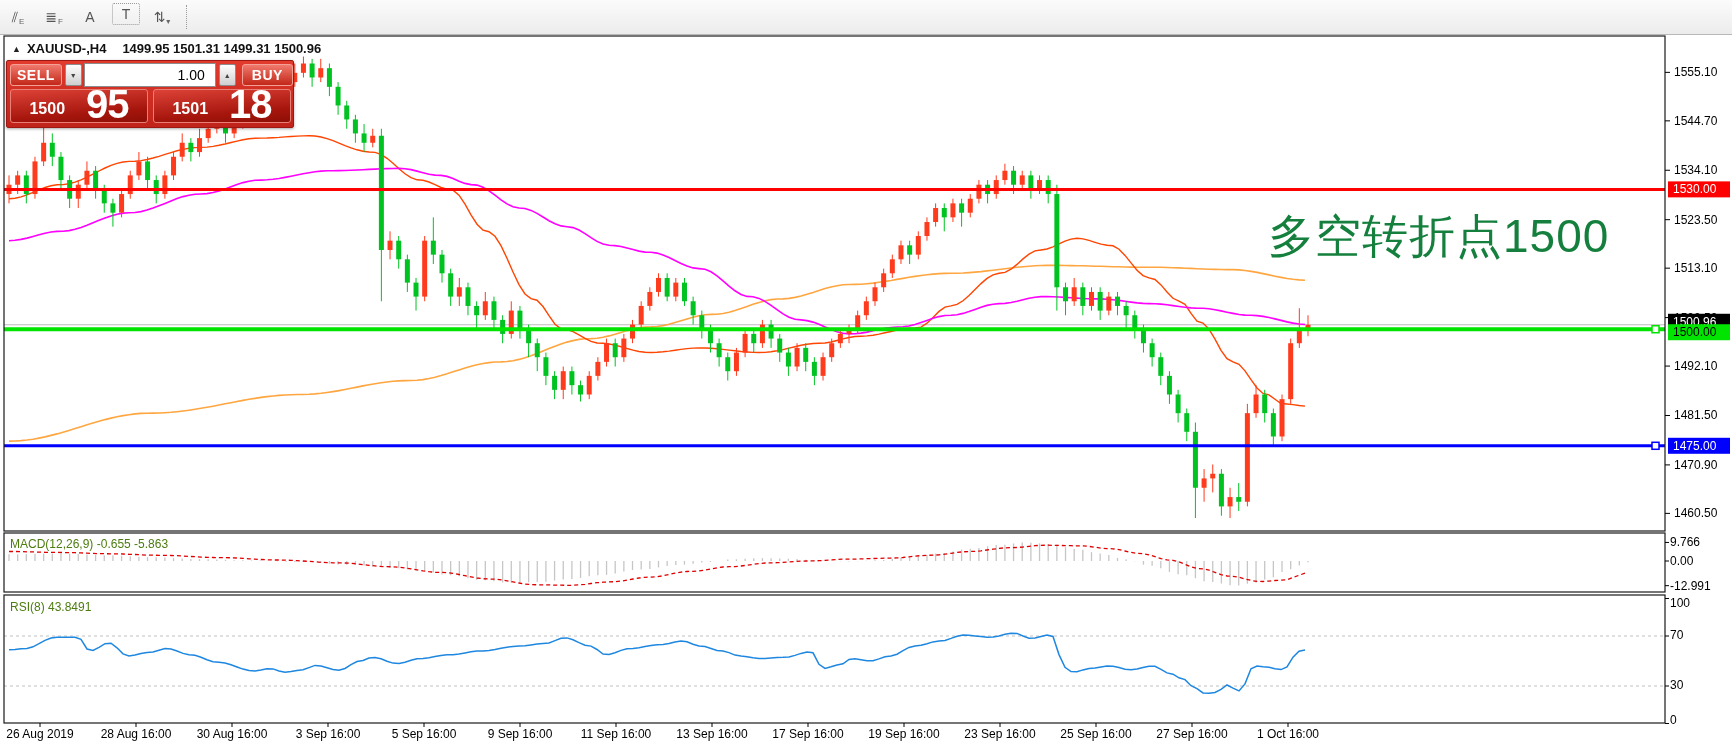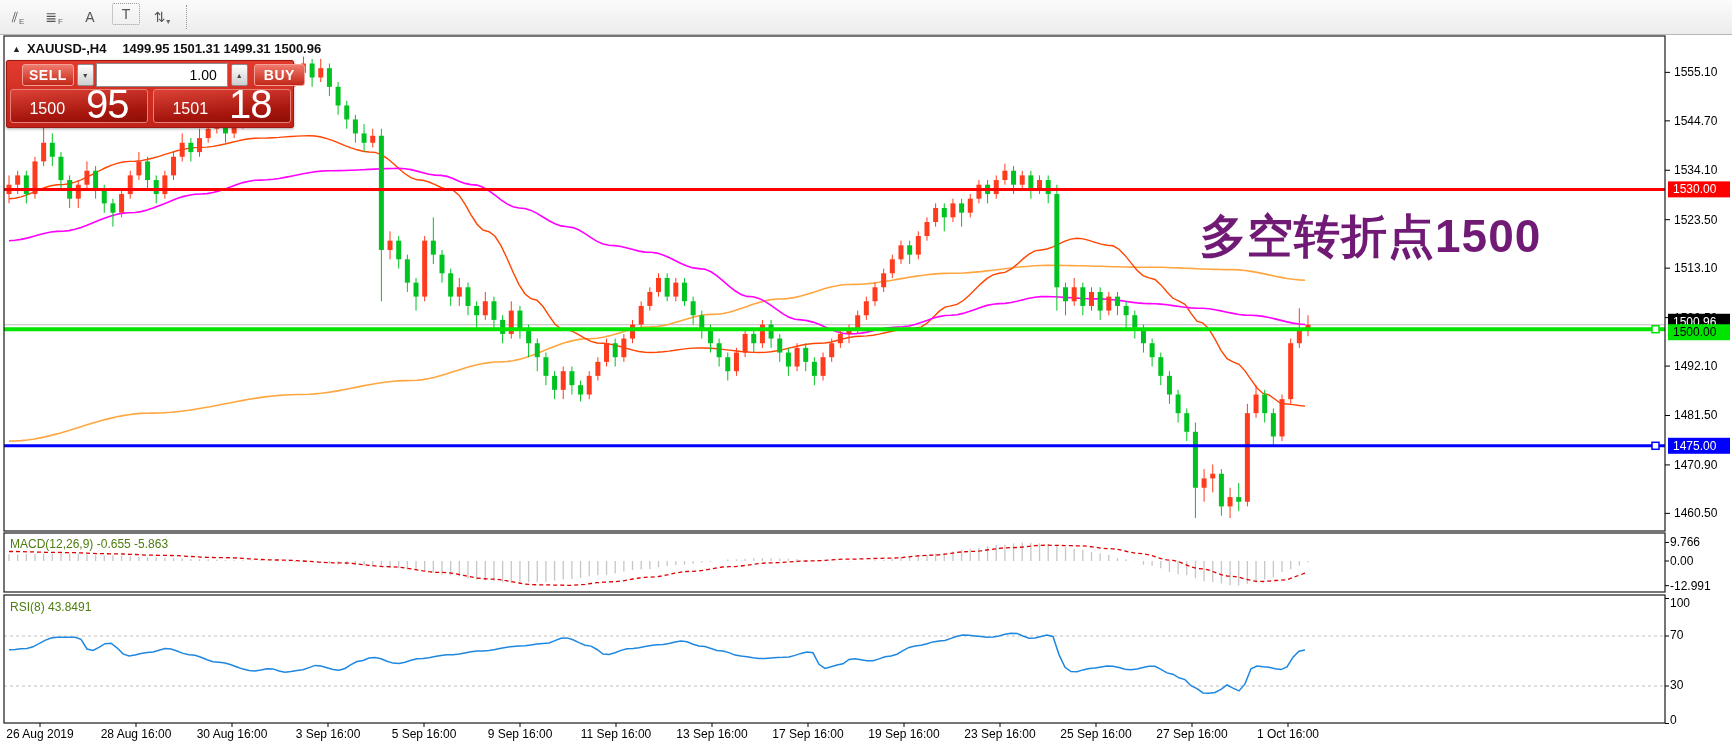--- a/index.html
+++ b/index.html
@@ -19,41 +19,41 @@
   .tfbtn.active{background:#f6f6f6;border:1px solid #8f8f8f;box-shadow:inset 0 0 2px #fff;}
   
   #gfx{position:absolute;left:0;top:0;z-index:1;}
   .hdr{position:absolute;left:12px;top:41px;z-index:3;font-size:13px;font-weight:700;color:#111;}
   .hdr .tri{font-size:9px;margin-right:6px;vertical-align:1px;color:#222;}
   .hdr .ohlc{font-weight:700;margin-left:16px;}
   
   .tpanel{position:absolute;left:6px;top:60px;width:286px;height:66px;z-index:4;
     background:linear-gradient(#e23b2e,#c0231a);border:1px solid #9d1812;border-radius:2px;
     box-shadow:0 1px 3px rgba(0,0,0,.35);padding:0;}
-  .trow1{position:absolute;left:0;top:2px;width:100%;height:24px;display:flex;align-items:center;margin-left:12px;}
+  .trow1{position:absolute;left:0;top:2px;width:100%;height:24px;display:flex;align-items:center;}
   .sellbtn,.buybtn{width:62px;height:22px;margin-left:3px;border:1px solid #f3a097;border-radius:3px;
     background:linear-gradient(#f07a6d,#c22718);color:#fff;font-size:14px;font-weight:700;
     display:flex;align-items:center;justify-content:center;letter-spacing:.5px;}
   .buybtn{margin-left:6px;width:68px;}
   .spin{width:17px;height:22px;margin-left:3px;border:1px solid #8c8c8c;border-radius:2px;
     background:linear-gradient(#fefefe,#cfcfcf);color:#444;font-size:7px;
     display:flex;align-items:center;justify-content:center;}
   .vol{width:100px;height:20px;margin-left:2px;border:1px solid #8c8c8c;background:#fff;
     font-size:14px;font-family:"Liberation Sans",sans-serif;text-align:right;padding-right:10px;padding-left:20px;}
   .trow2{position:absolute;left:0;top:27px;width:100%;height:37px;display:flex;}
   .pbox{flex:1;margin:1px 2px 2px 3px;border-radius:3px;border:1px solid #e98075;
     background:linear-gradient(175deg,#dd4237,#a5150c 70%,#8e0f07);
     display:flex;align-items:flex-end;justify-content:center;color:#fff;padding-bottom:1px;}
-  .pbox .sm{font-size:16px;font-weight:400;margin-bottom:3px;}
-  .pbox .bg{font-size:40px;font-weight:400;line-height:34px;margin-left:21px;letter-spacing:-1px;}
+  .pbox .sm{font-size:16px;font-weight:700;margin-bottom:3px;}
+  .pbox .bg{font-size:40px;font-weight:700;line-height:34px;margin-left:21px;letter-spacing:-1px;}
   
   .ilabel{position:absolute;z-index:3;font-size:12px;color:#4d7c0f;}
   
-  .anno{position:absolute;left:1200px;top:206px;z-index:3;font-size:46px;font-weight:700;
-    color:#701a75;letter-spacing:1px;white-space:nowrap;}
+  .anno{position:absolute;left:1268px;top:206px;z-index:3;font-size:46px;font-weight:400;
+    color:#15803d;letter-spacing:1px;white-space:nowrap;}
 </style>
 </head>
 <body>
 
 <div class="toolbar">
   <div id="toolbox" style="display: flex;">
       <div class="toolbtn">
         <span>⫽</span>
         <span class="sub">E</span>
       </div>

